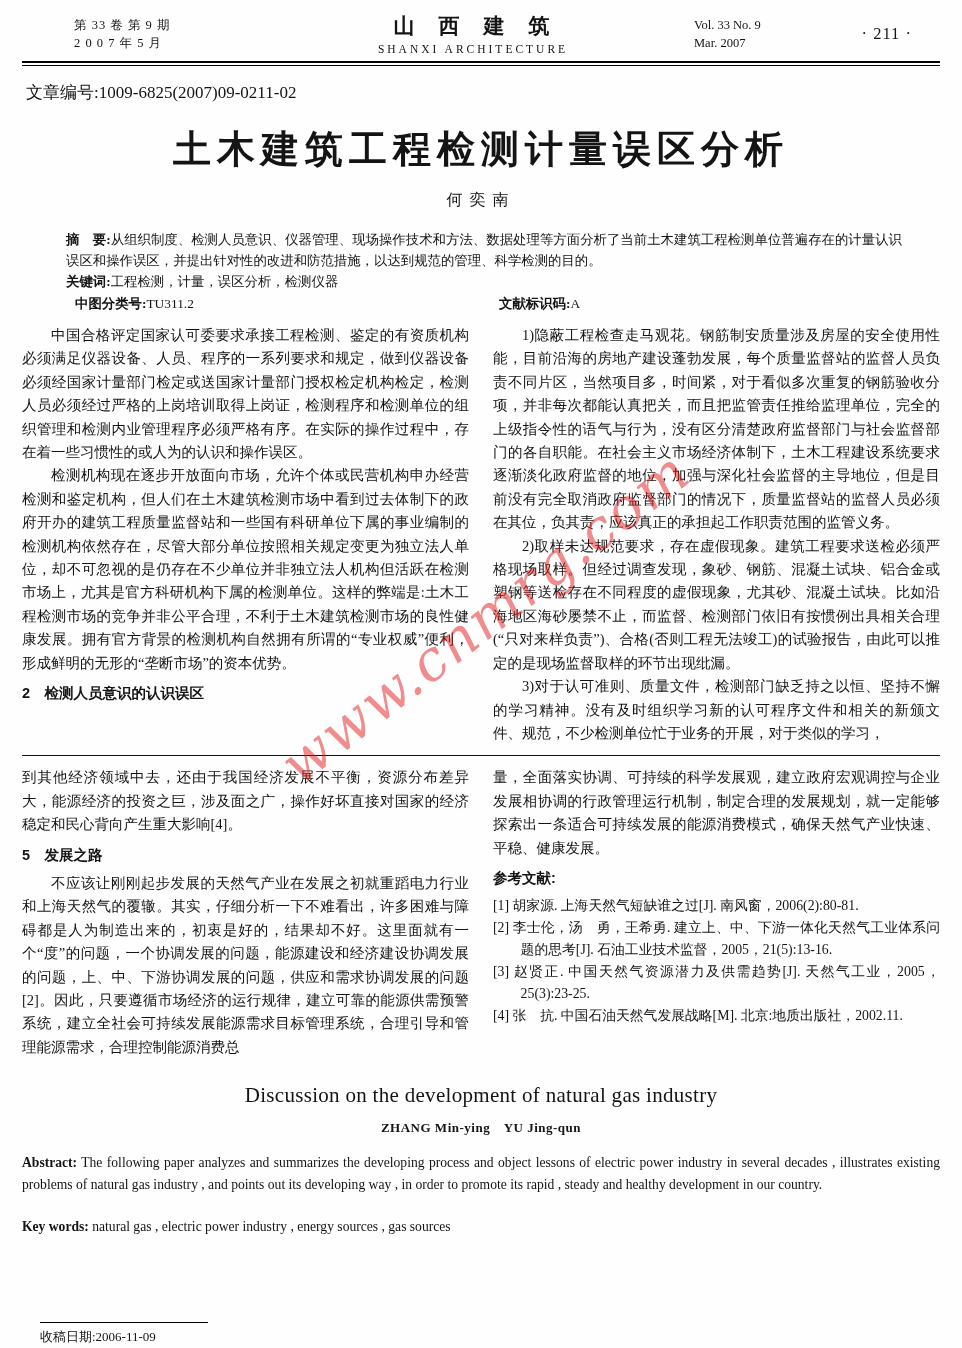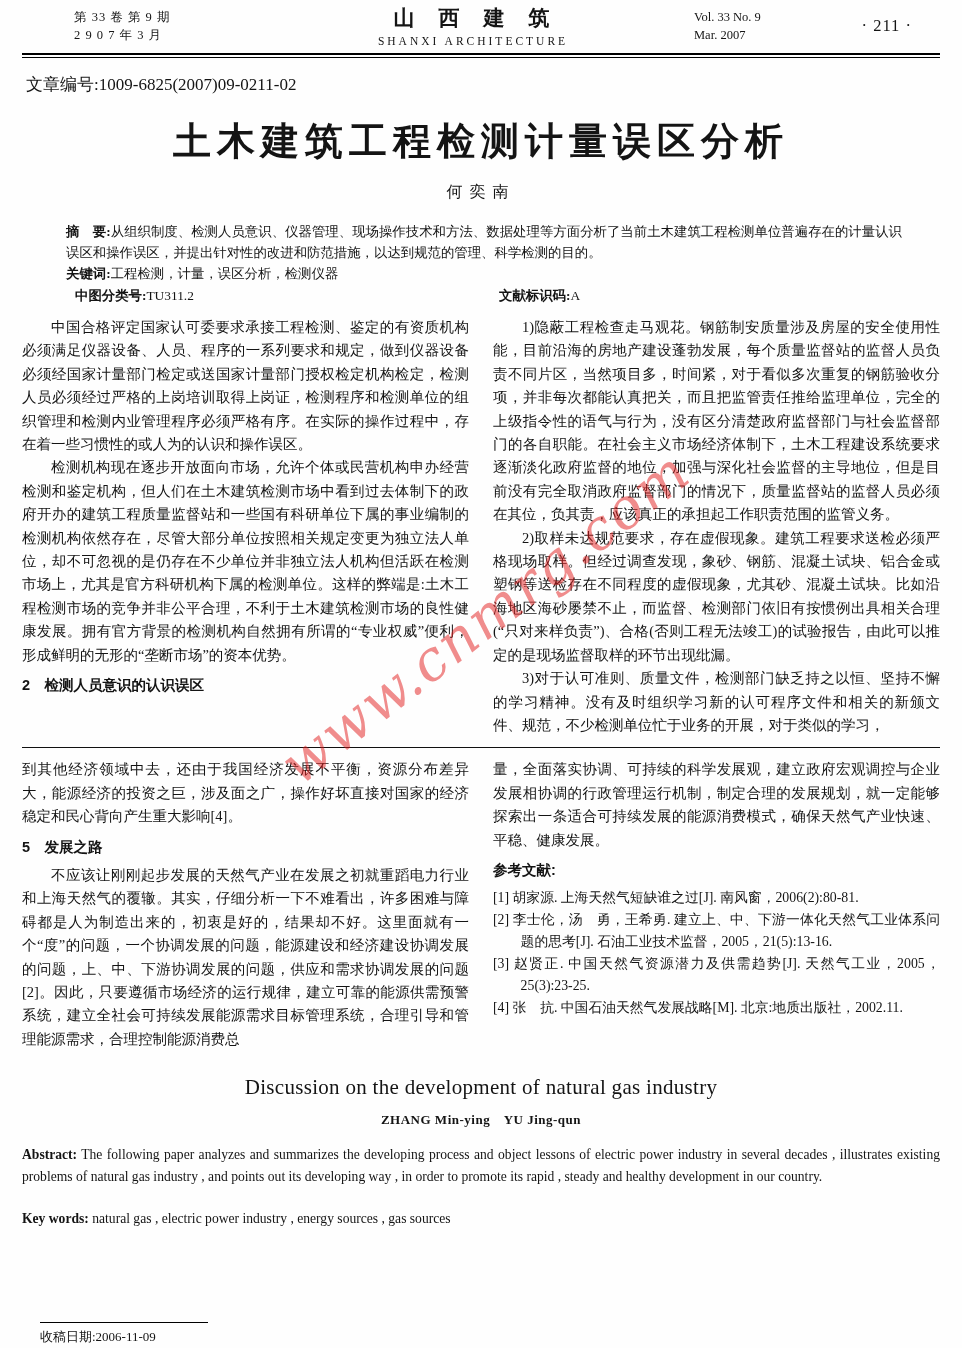--- a/index.html
+++ b/index.html
@@ -5,21 +5,21 @@
   * { margin: 0; padding: 0; box-sizing: border-box; }
   html,body { background: #9a9a9a; }
   .page {
     position: relative;
     width: 962px; height: 1348px;
     margin: 0 auto;
     background: #fefefe;
     color: #141414;
     font-family: "Liberation Serif", "DejaVu Serif", serif;
     overflow: hidden;
-    padding: 0 22px 0 22px;
+    padding: 8px 22px 0 22px;
   }
 
   
   .jh { display: flex; align-items: center; padding: 4px 28px 0 52px; }
   .jh-left { width: 175px; font-size: 12.5px; line-height: 18px; letter-spacing: 1px; }
   .jh-center { flex: 1; text-align: center; }
   .jh-cn { font-size: 21px; font-weight: bold; letter-spacing: 24px; padding-left: 24px; }
   .jh-en { font-size: 11.5px; letter-spacing: 3px; padding-left: 3px; margin-top: 3px; }
   .jh-right { width: 218px; display: flex; align-items: center; justify-content: space-between; font-size: 12.5px; line-height: 18px; }
   .jh-page { font-size: 16.5px; letter-spacing: 1px; white-space: nowrap; }
@@ -72,21 +72,21 @@
   }
 </style>
 </head>
 <body>
 
 <div class="page">
 
   <header class="jh">
     <div class="jh-left">
       <div>第 33 卷 第 9 期</div>
-      <div>2 9 0 7 年 3 月</div>
+      <div>2 0 0 7 年 5 月</div>
     </div>
     <div class="jh-center">
       <div class="jh-cn">山西建筑</div>
       <div class="jh-en">SHANXI ARCHITECTURE</div>
     </div>
     <div class="jh-right">
       <div>
         <div>Vol. 33 No. 9</div>
         <div>Mar. 2007</div>
       </div>

